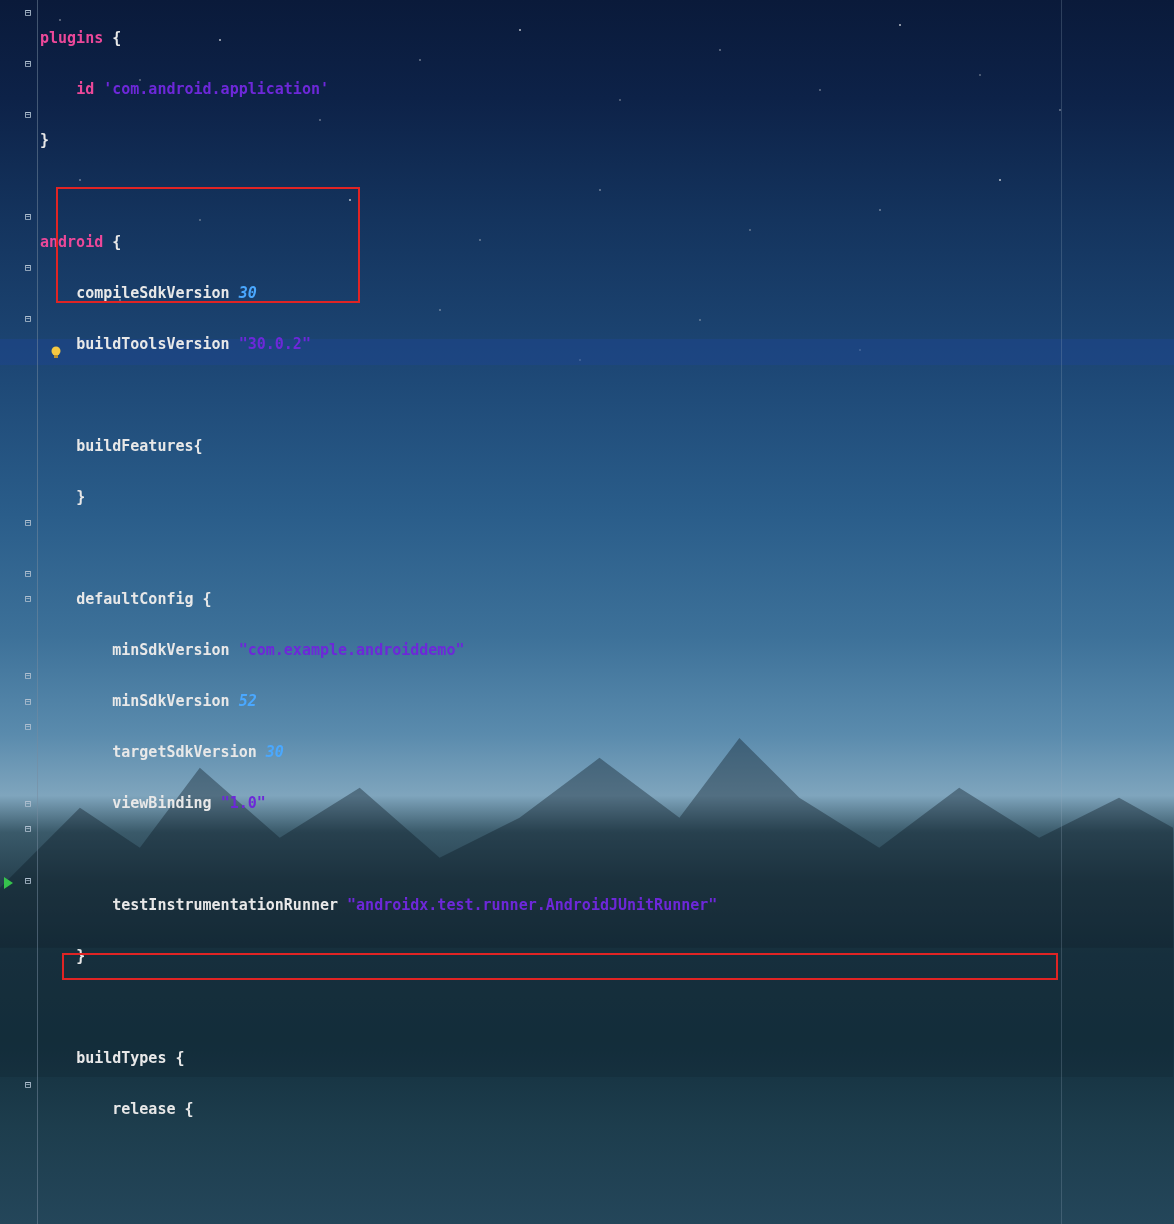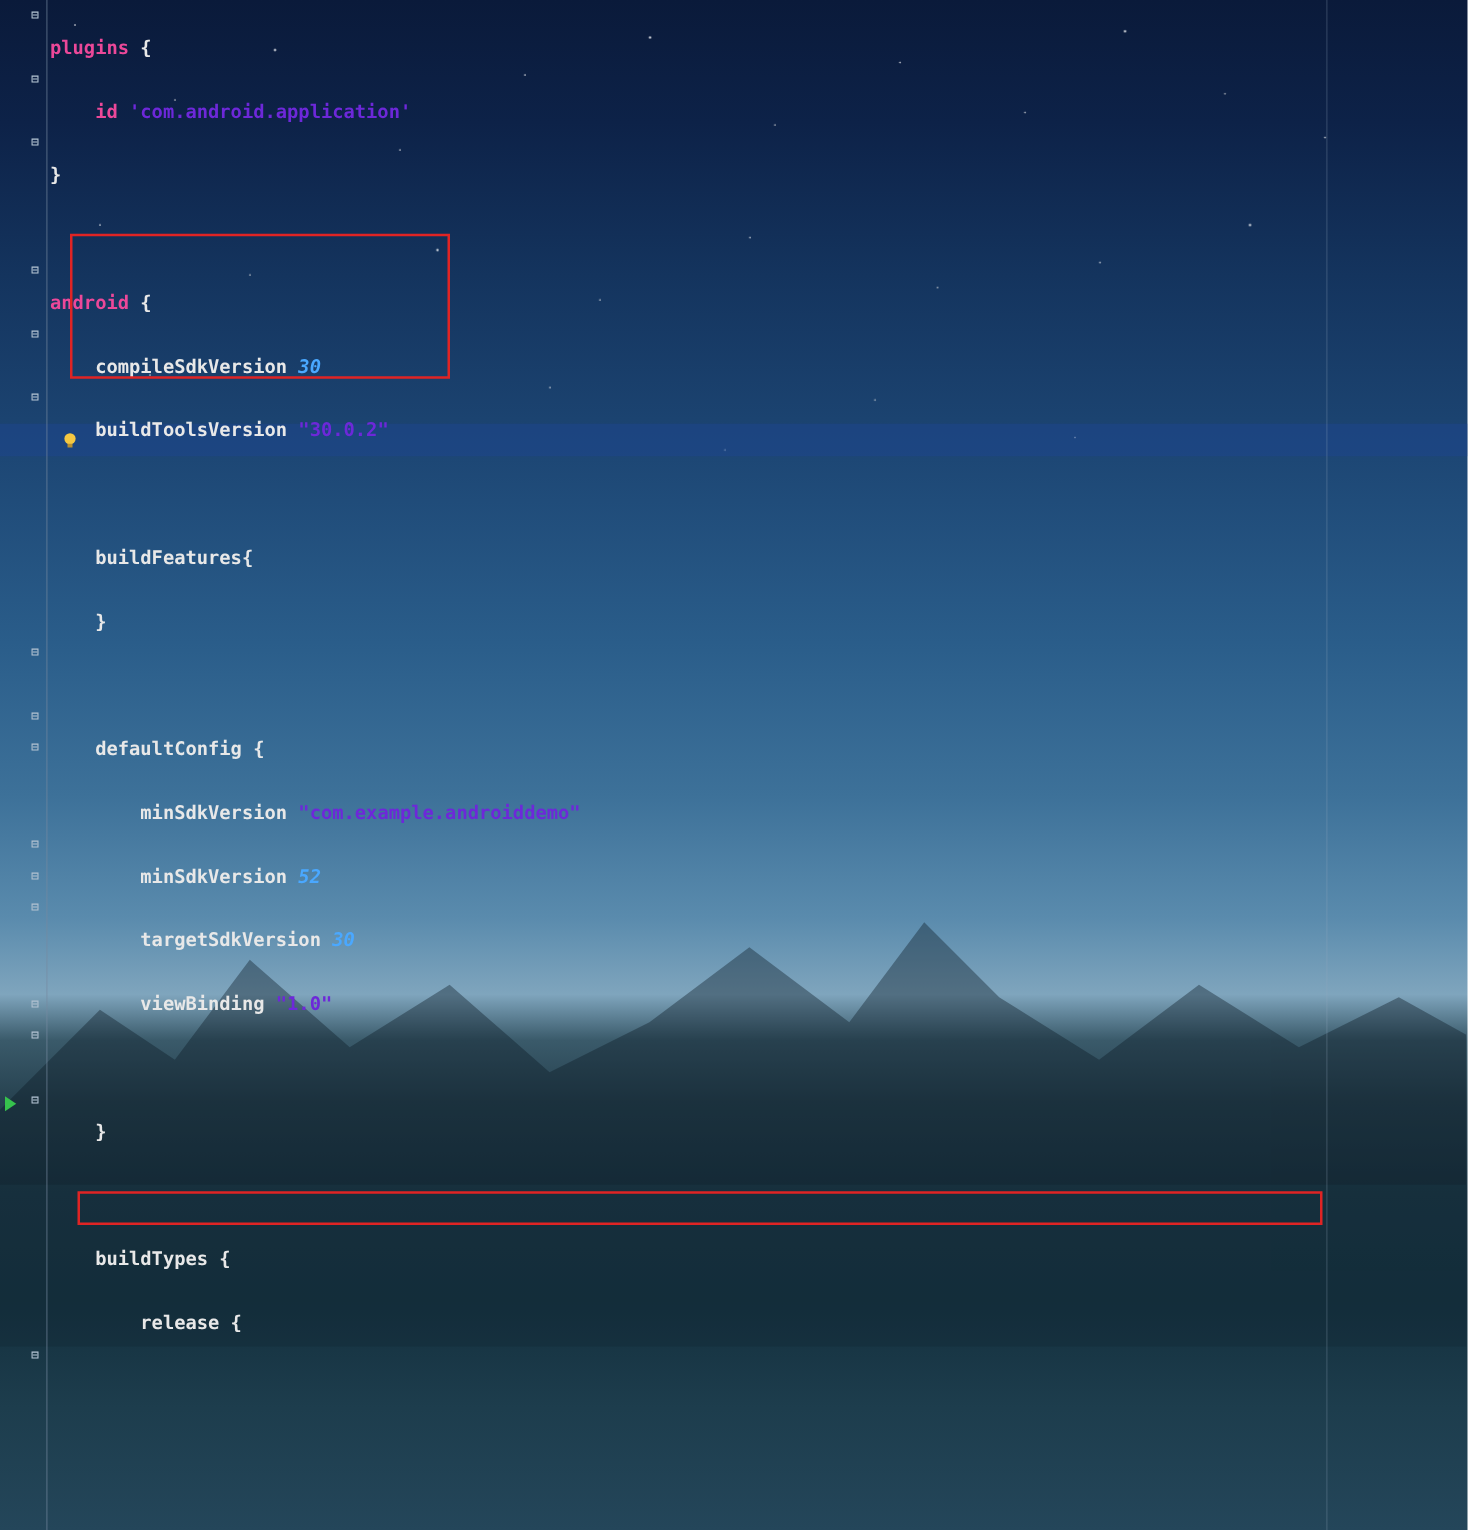--- a/index.html
+++ b/index.html
@@ -173,20 +173,21 @@
 <span class="line"> </span>
 <span class="line"><span>    </span><span class="prop">buildFeatures</span><span>{</span></span>
 <span class="line"><span>    </span><span>}</span></span>
 <span class="line"> </span>
 <span class="line"><span>    </span><span class="prop">defaultConfig</span><span> {</span></span>
 <span class="line"><span>        </span><span class="prop">minSdkVersion</span> <span class="str">"com.example.androiddemo"</span></span>
 <span class="line"><span>        </span><span class="prop">minSdkVersion</span> <span class="num">52</span></span>
 <span class="line"><span>        </span><span class="prop">targetSdkVersion</span> <span class="num">30</span></span>
 <span class="line"><span>        </span><span class="prop">viewBinding</span> <span class="str">"1.0"</span></span>
 <span class="line"> </span>
+<span class="line"><span>        </span><span class="prop">testInstrumentationRunner</span> <span class="str">"androidx.test.runner.AndroidJUnitRunner"</span></span>
 <span class="line"><span>    </span><span>}</span></span>
 <span class="line"> </span>
 <span class="line"><span>    </span><span class="prop">buildTypes</span><span> {</span></span>
 <span class="line"><span>        </span><span class="prop">release</span><span> {</span></span>
 
 
 
 
 
 

